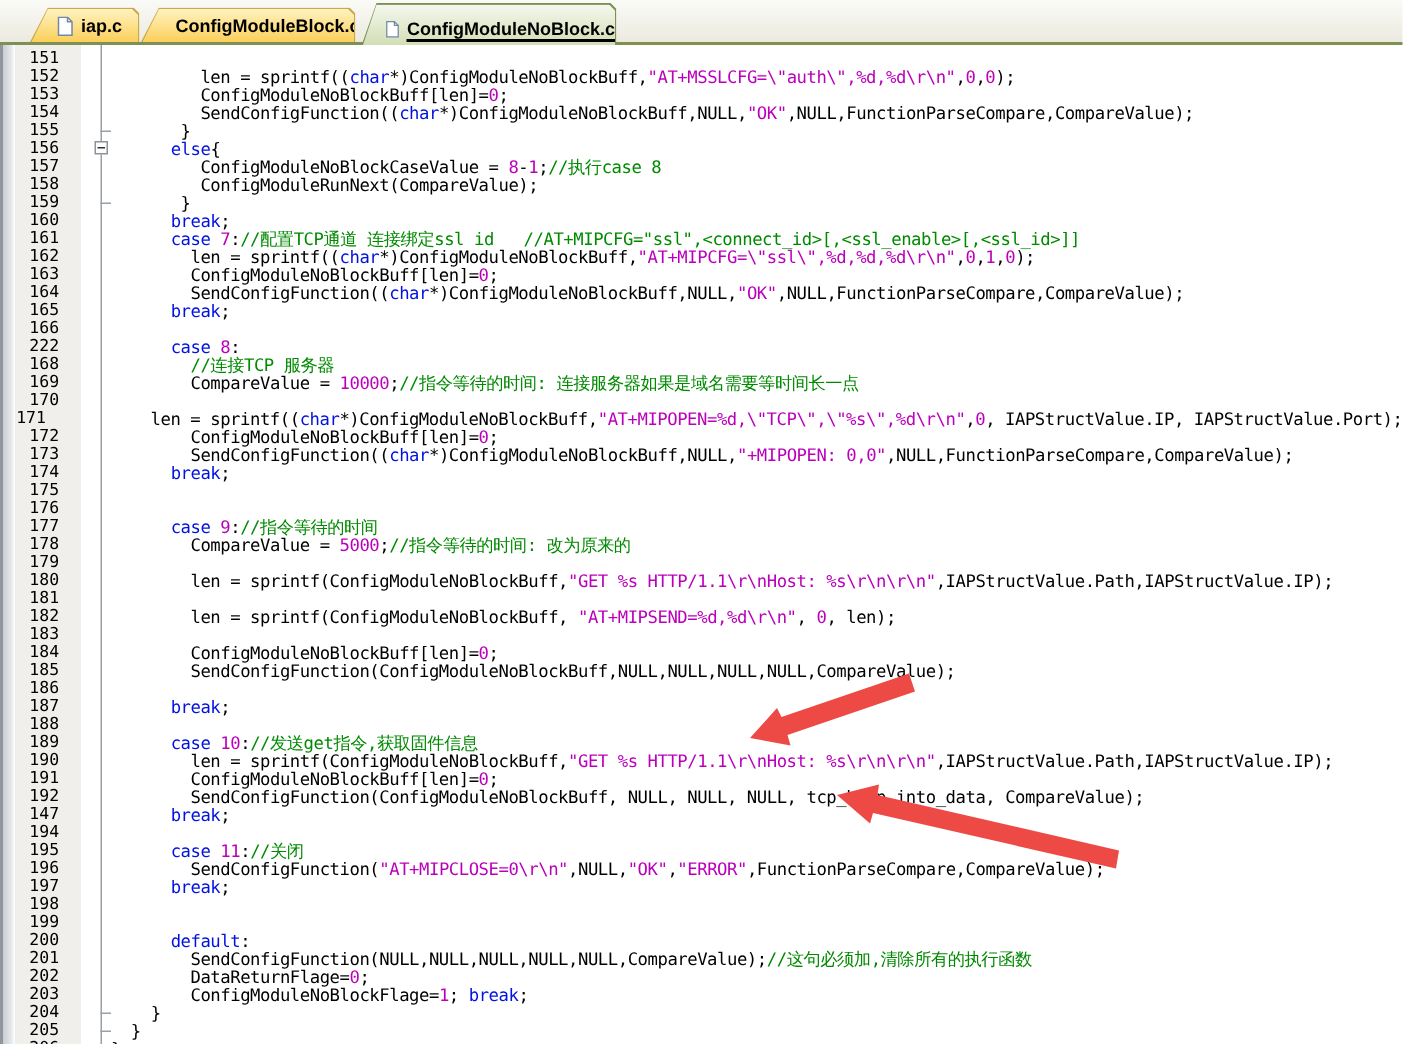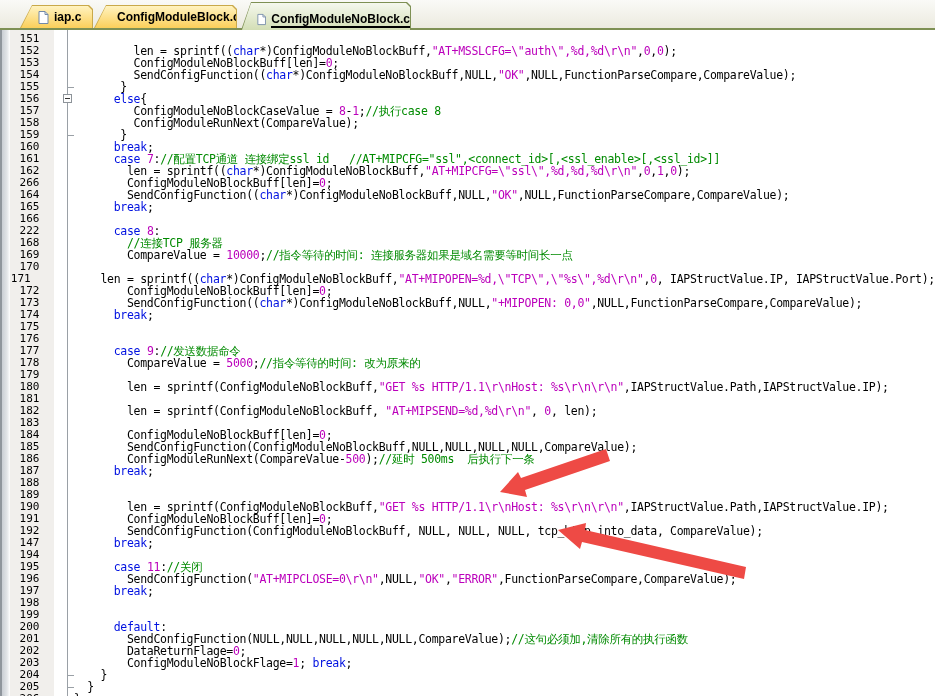--- a/index.html
+++ b/index.html
@@ -142,21 +142,21 @@
         <span class="num">161</span>
         <span class="fold"></span>
         <span class="code"><span class="p">      </span><span class="k">case</span><span class="p"> </span><span class="s">7</span><span class="p">:</span><span class="m">//配置TCP通道 连接绑定ssl id   //AT+MIPCFG="ssl",&lt;connect_id&gt;[,&lt;ssl_enable&gt;[,&lt;ssl_id&gt;]]</span></span>
       </div>
       <div class="row">
         <span class="num">162</span>
         <span class="fold"></span>
         <span class="code"><span class="p">        len = sprintf((</span><span class="k">char</span><span class="p">*)ConfigModuleNoBlockBuff,</span><span class="s">"AT+MIPCFG=\"ssl\",%d,%d,%d\r\n"</span><span class="p">,</span><span class="s">0</span><span class="p">,</span><span class="s">1</span><span class="p">,</span><span class="s">0</span><span class="p">);</span></span>
       </div>
       <div class="row">
-        <span class="num">266</span>
+        <span class="num">163</span>
         <span class="fold"></span>
         <span class="code"><span class="p">        ConfigModuleNoBlockBuff[len]=</span><span class="s">0</span><span class="p">;</span></span>
       </div>
       <div class="row">
         <span class="num">164</span>
         <span class="fold"></span>
         <span class="code"><span class="p">        SendConfigFunction((</span><span class="k">char</span><span class="p">*)ConfigModuleNoBlockBuff,NULL,</span><span class="s">"OK"</span><span class="p">,NULL,FunctionParseCompare,CompareValue);</span></span>
       </div>
       <div class="row">
         <span class="num">165</span>
@@ -214,21 +214,21 @@
         <span class="code"></span>
       </div>
       <div class="row">
         <span class="num">176</span>
         <span class="fold"></span>
         <span class="code"></span>
       </div>
       <div class="row">
         <span class="num">177</span>
         <span class="fold"></span>
-        <span class="code"><span class="p">      </span><span class="k">case</span><span class="p"> </span><span class="s">9</span><span class="p">:</span><span class="m">//发送数据命令</span></span>
+        <span class="code"><span class="p">      </span><span class="k">case</span><span class="p"> </span><span class="s">9</span><span class="p">:</span><span class="m">//指令等待的时间</span></span>
       </div>
       <div class="row">
         <span class="num">178</span>
         <span class="fold"></span>
         <span class="code"><span class="p">        CompareValue = </span><span class="s">5000</span><span class="p">;</span><span class="m">//指令等待的时间: 改为原来的</span></span>
       </div>
       <div class="row">
         <span class="num">179</span>
         <span class="fold"></span>
         <span class="code"></span>
@@ -259,35 +259,35 @@
         <span class="code"><span class="p">        ConfigModuleNoBlockBuff[len]=</span><span class="s">0</span><span class="p">;</span></span>
       </div>
       <div class="row">
         <span class="num">185</span>
         <span class="fold"></span>
         <span class="code"><span class="p">        SendConfigFunction(ConfigModuleNoBlockBuff,NULL,NULL,NULL,NULL,CompareValue);</span></span>
       </div>
       <div class="row">
         <span class="num">186</span>
         <span class="fold"></span>
-        <span class="code"><span class="p">        ConfigModuleRunNext(CompareValue-</span><span class="s">500</span><span class="p">);</span><span class="m">//延时 500ms  后执行下一条</span></span>
       </div>
       <div class="row">
         <span class="num">187</span>
         <span class="fold"></span>
         <span class="code"><span class="p">      </span><span class="k">break</span><span class="p">;</span></span>
       </div>
       <div class="row">
         <span class="num">188</span>
         <span class="fold"></span>
         <span class="code"></span>
       </div>
       <div class="row">
         <span class="num">189</span>
         <span class="fold"></span>
+        <span class="code"><span class="p">      </span><span class="k">case</span><span class="p"> </span><span class="s">10</span><span class="p">:</span><span class="m">//发送get指令,获取固件信息</span></span>
       </div>
       <div class="row">
         <span class="num">190</span>
         <span class="fold"></span>
         <span class="code"><span class="p">        len = sprintf(ConfigModuleNoBlockBuff,</span><span class="s">"GET %s HTTP/1.1\r\nHost: %s\r\n\r\n"</span><span class="p">,IAPStructValue.Path,IAPStructValue.IP);</span></span>
       </div>
       <div class="row">
         <span class="num">191</span>
         <span class="fold"></span>
         <span class="code"><span class="p">        ConfigModuleNoBlockBuff[len]=</span><span class="s">0</span><span class="p">;</span></span>

